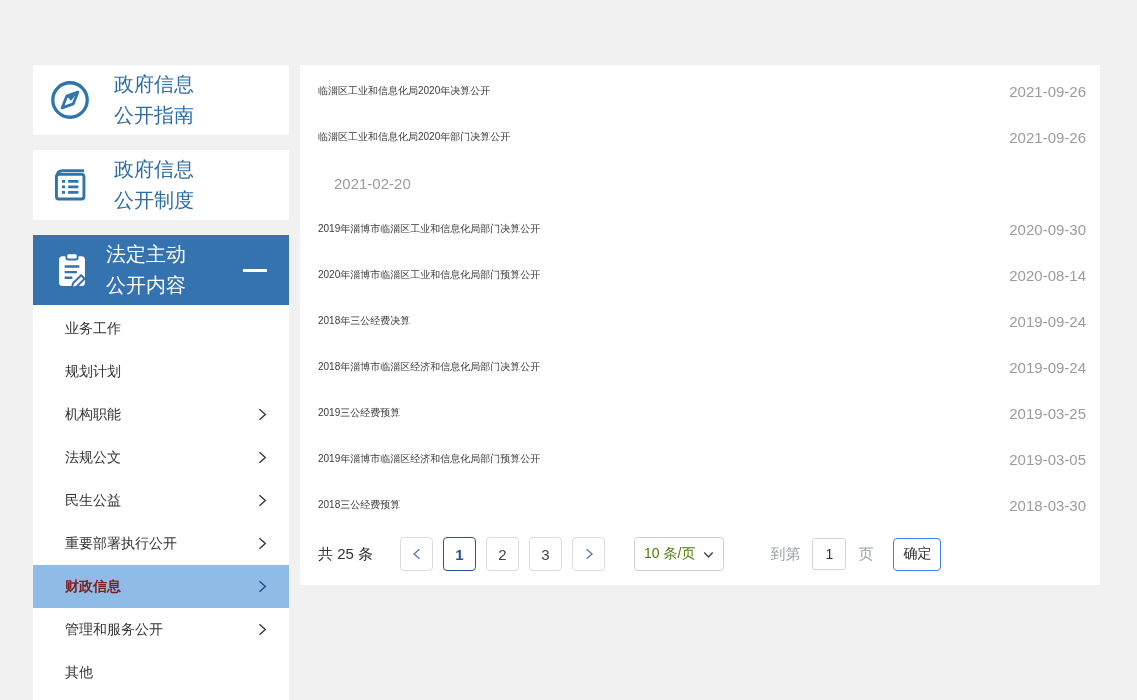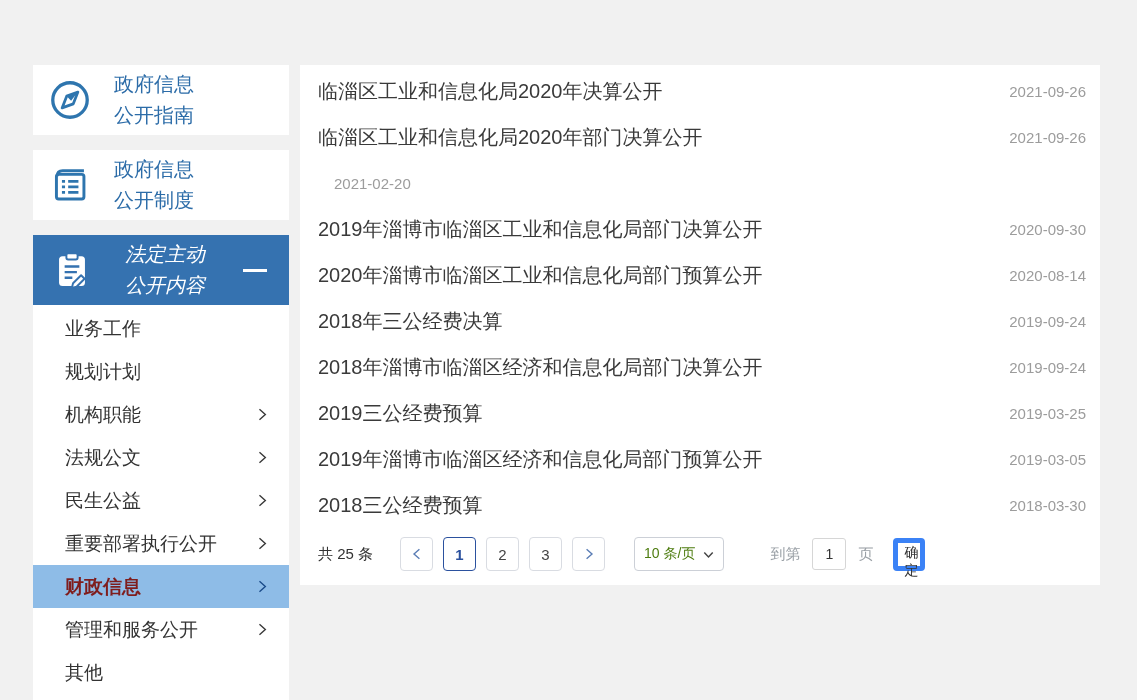--- a/index.html
+++ b/index.html
@@ -15,39 +15,39 @@
     display:flex;align-items:center;cursor:pointer;
   }
   .side-card .icon{width:44px;height:44px;margin-left:15px;color:#2e75ae;flex:none;}
   .side-card .icon svg{width:44px;height:44px;display:block;}
   .side-card .txt{margin-left:22px;font-size:20px;line-height:31px;color:#2c6ca8;text-align:right;}
   .side-head{
     height:70px;background:#3572b0;display:flex;align-items:center;cursor:pointer;
   }
   .side-head .icon{width:42px;height:42px;margin-left:18px;flex:none;}
   .side-head .icon svg{width:42px;height:42px;display:block;}
-  .side-head .txt{margin-left:32px;font-size:20px;line-height:31px;color:#fff;flex:1;font-style:italic;}
+  .side-head .txt{margin-left:13px;font-size:20px;line-height:31px;color:#fff;flex:1;}
   .collapse-bar{width:24px;height:3px;background:#fff;margin-right:22px;flex:none;cursor:pointer;}
   .side-menu{background:#fff;height:395px;padding-top:2px;}
   .menu-item{
     height:43px;display:flex;align-items:center;justify-content:space-between;
-    padding:0 20px 0 32px;font-size:19px;color:#333;cursor:pointer;
+    padding:0 20px 0 32px;font-size:14px;color:#333;cursor:pointer;
   }
   .menu-item .arrow{color:#3a3a3a;display:flex;align-items:center;}
   .menu-item .arrow svg{width:13px;height:13px;display:block;}
   .menu-item.active{background:#8ebce7;color:#7f1d1d;font-weight:bold;}
   .menu-item.active .arrow{color:#1b4c8a;}
   
   .main{position:absolute;left:300px;top:65px;width:800px;height:520px;background:#fff;}
   .rows{padding-top:3px;}
   .row{
     height:46px;display:flex;align-items:center;justify-content:space-between;
     padding:0 14px 0 18px;
   }
-  .row .title{font-size:20px;color:#3a3a3a;cursor:pointer;white-space:nowrap;overflow:hidden;}
+  .row .title{font-size:10px;color:#3a3a3a;cursor:pointer;white-space:nowrap;overflow:hidden;}
   .row .date{font-size:15px;color:#9c9c9c;flex:none;margin-left:16px;}
   
   .pager{
     margin-top:6px;height:40px;display:flex;align-items:center;padding:0 18px;
     font-size:15px;color:#333;
   }
   .total{margin-right:22px;}
   .pbtn{
     width:33px;height:34px;background:#fff;border:1px solid #d9dce2;border-radius:4px;
     display:flex;align-items:center;justify-content:center;cursor:pointer;
@@ -64,22 +64,22 @@
   }
   .page-size svg{width:11px;height:11px;margin-left:8px;color:#444;display:block;}
   .goto-label{margin-left:46px;color:#9aa0a6;}
   .goto-input{
     margin-left:12px;width:34px;height:32px;box-sizing:border-box;
     border:1px solid #d6d6d6;border-radius:3px;text-align:center;
     font-size:14px;color:#333;font-family:inherit;background:#fff;
   }
   .unit-label{margin-left:12px;color:#9aa0a6;}
   .confirm-btn{
-    margin-left:20px;width:32px;height:33px;box-sizing:border-box;
-    border:5px solid #3b82f6;border-radius:4px;background:#fff;
+    margin-left:20px;width:48px;height:33px;box-sizing:border-box;
+    border:1px solid #3b82f6;border-radius:4px;background:#fff;
     font-size:14px;color:#333;cursor:pointer;font-family:inherit;
   }
 </style>
 </head>
 <body>
 
 <div class="sidebar">
 
   <div class="side-card">
     <span class="icon">

